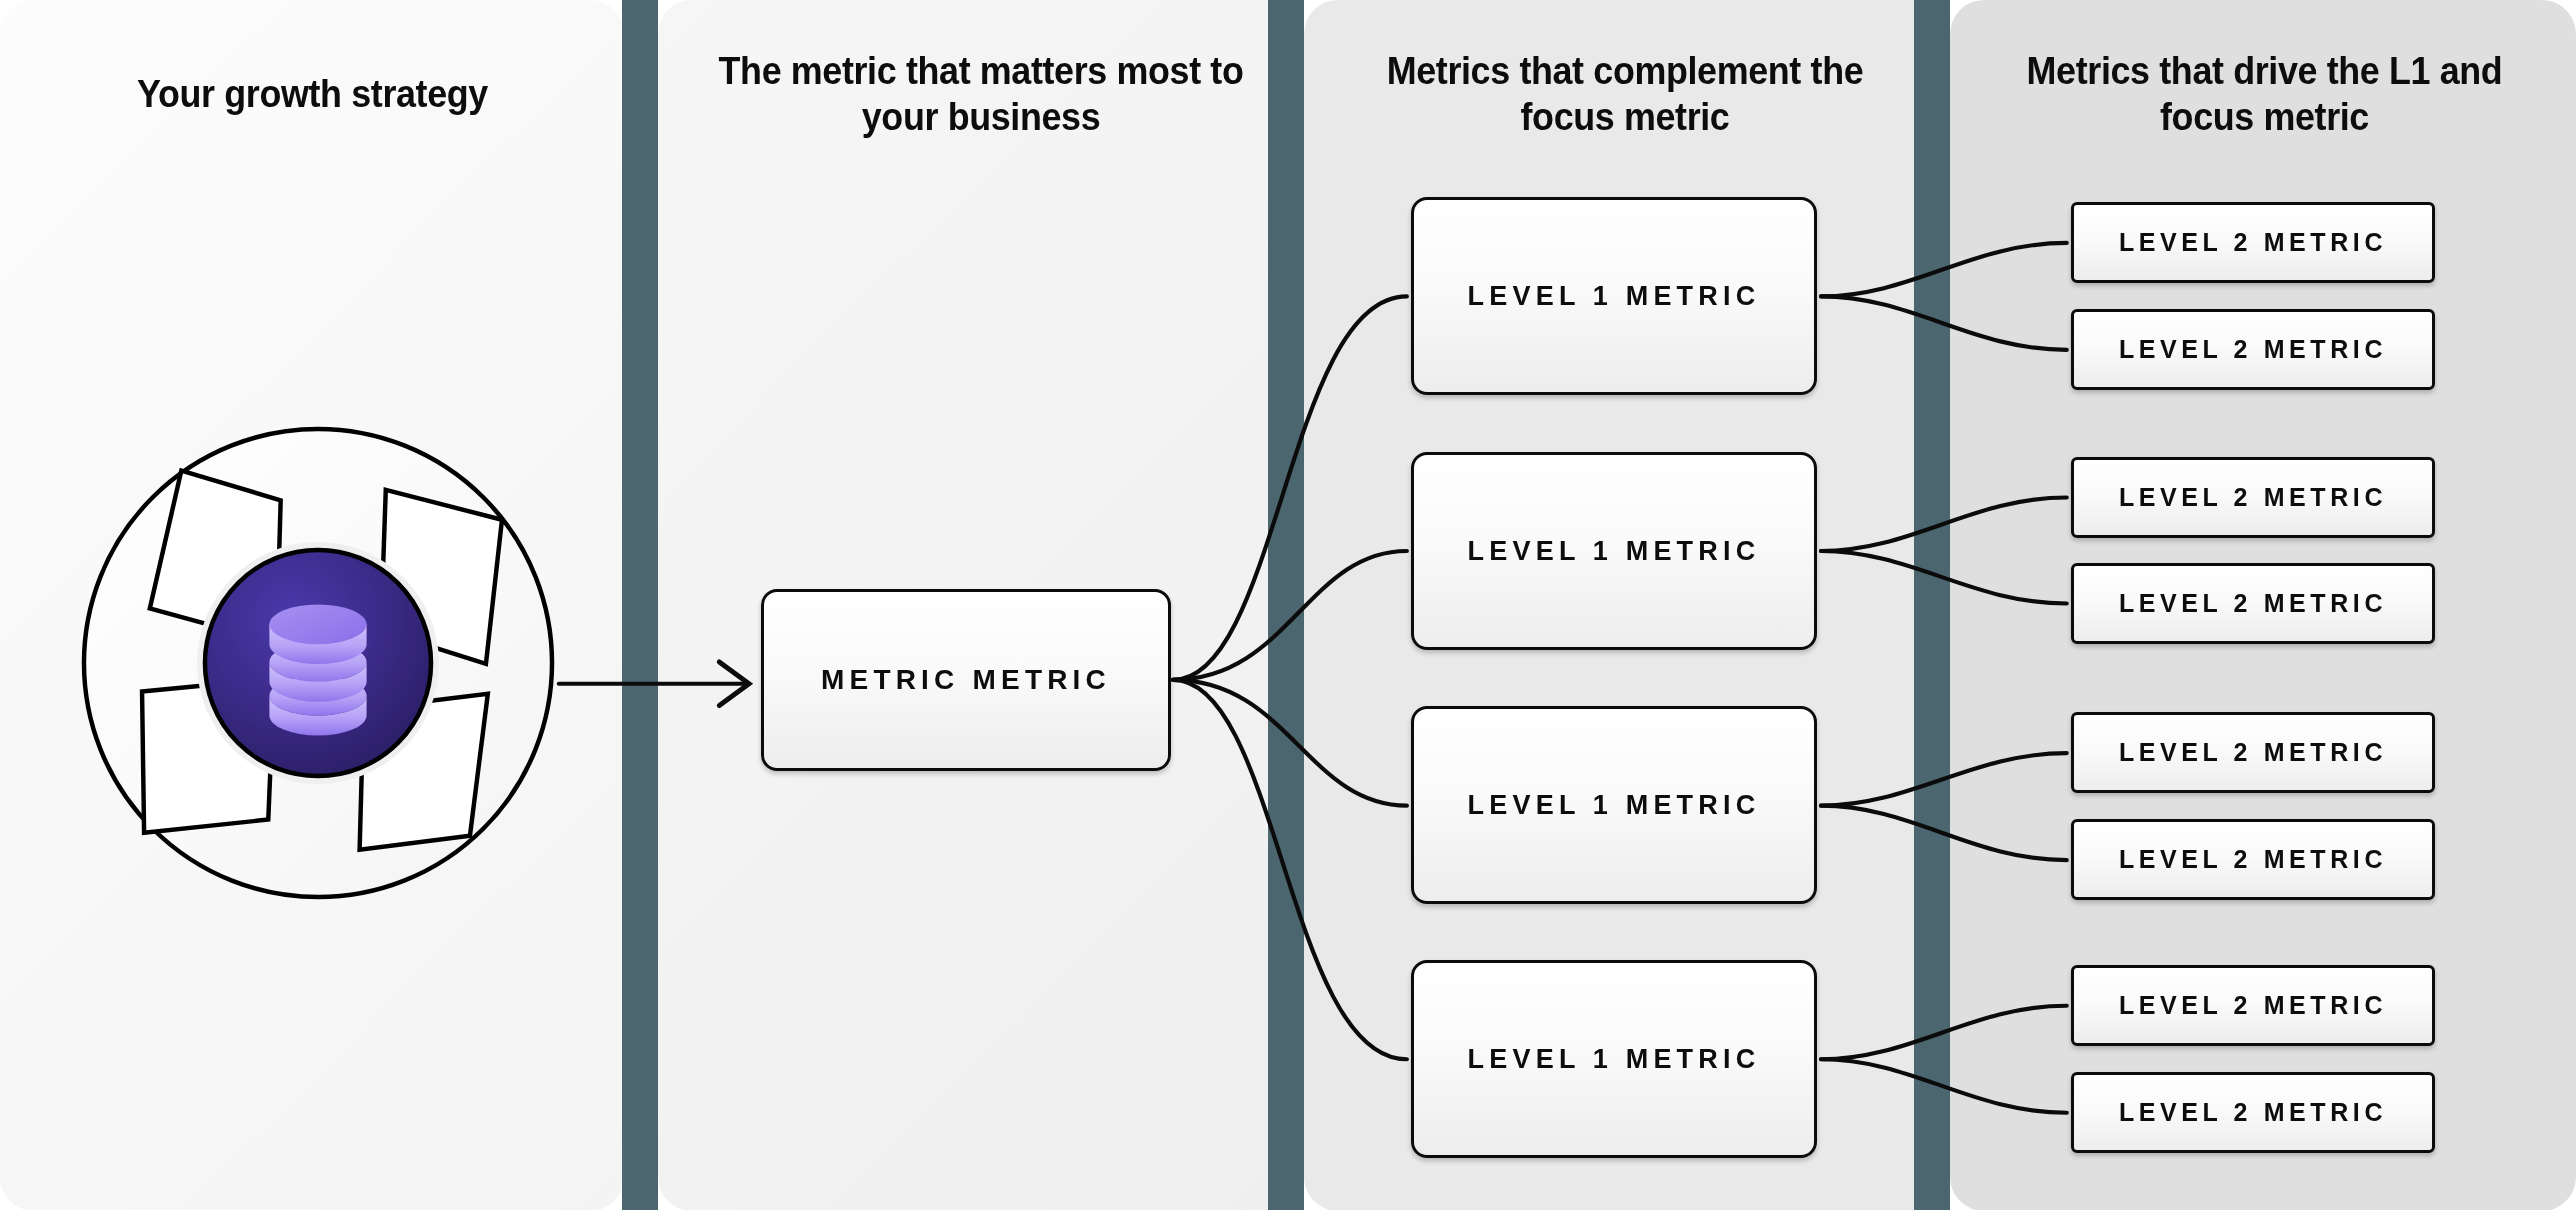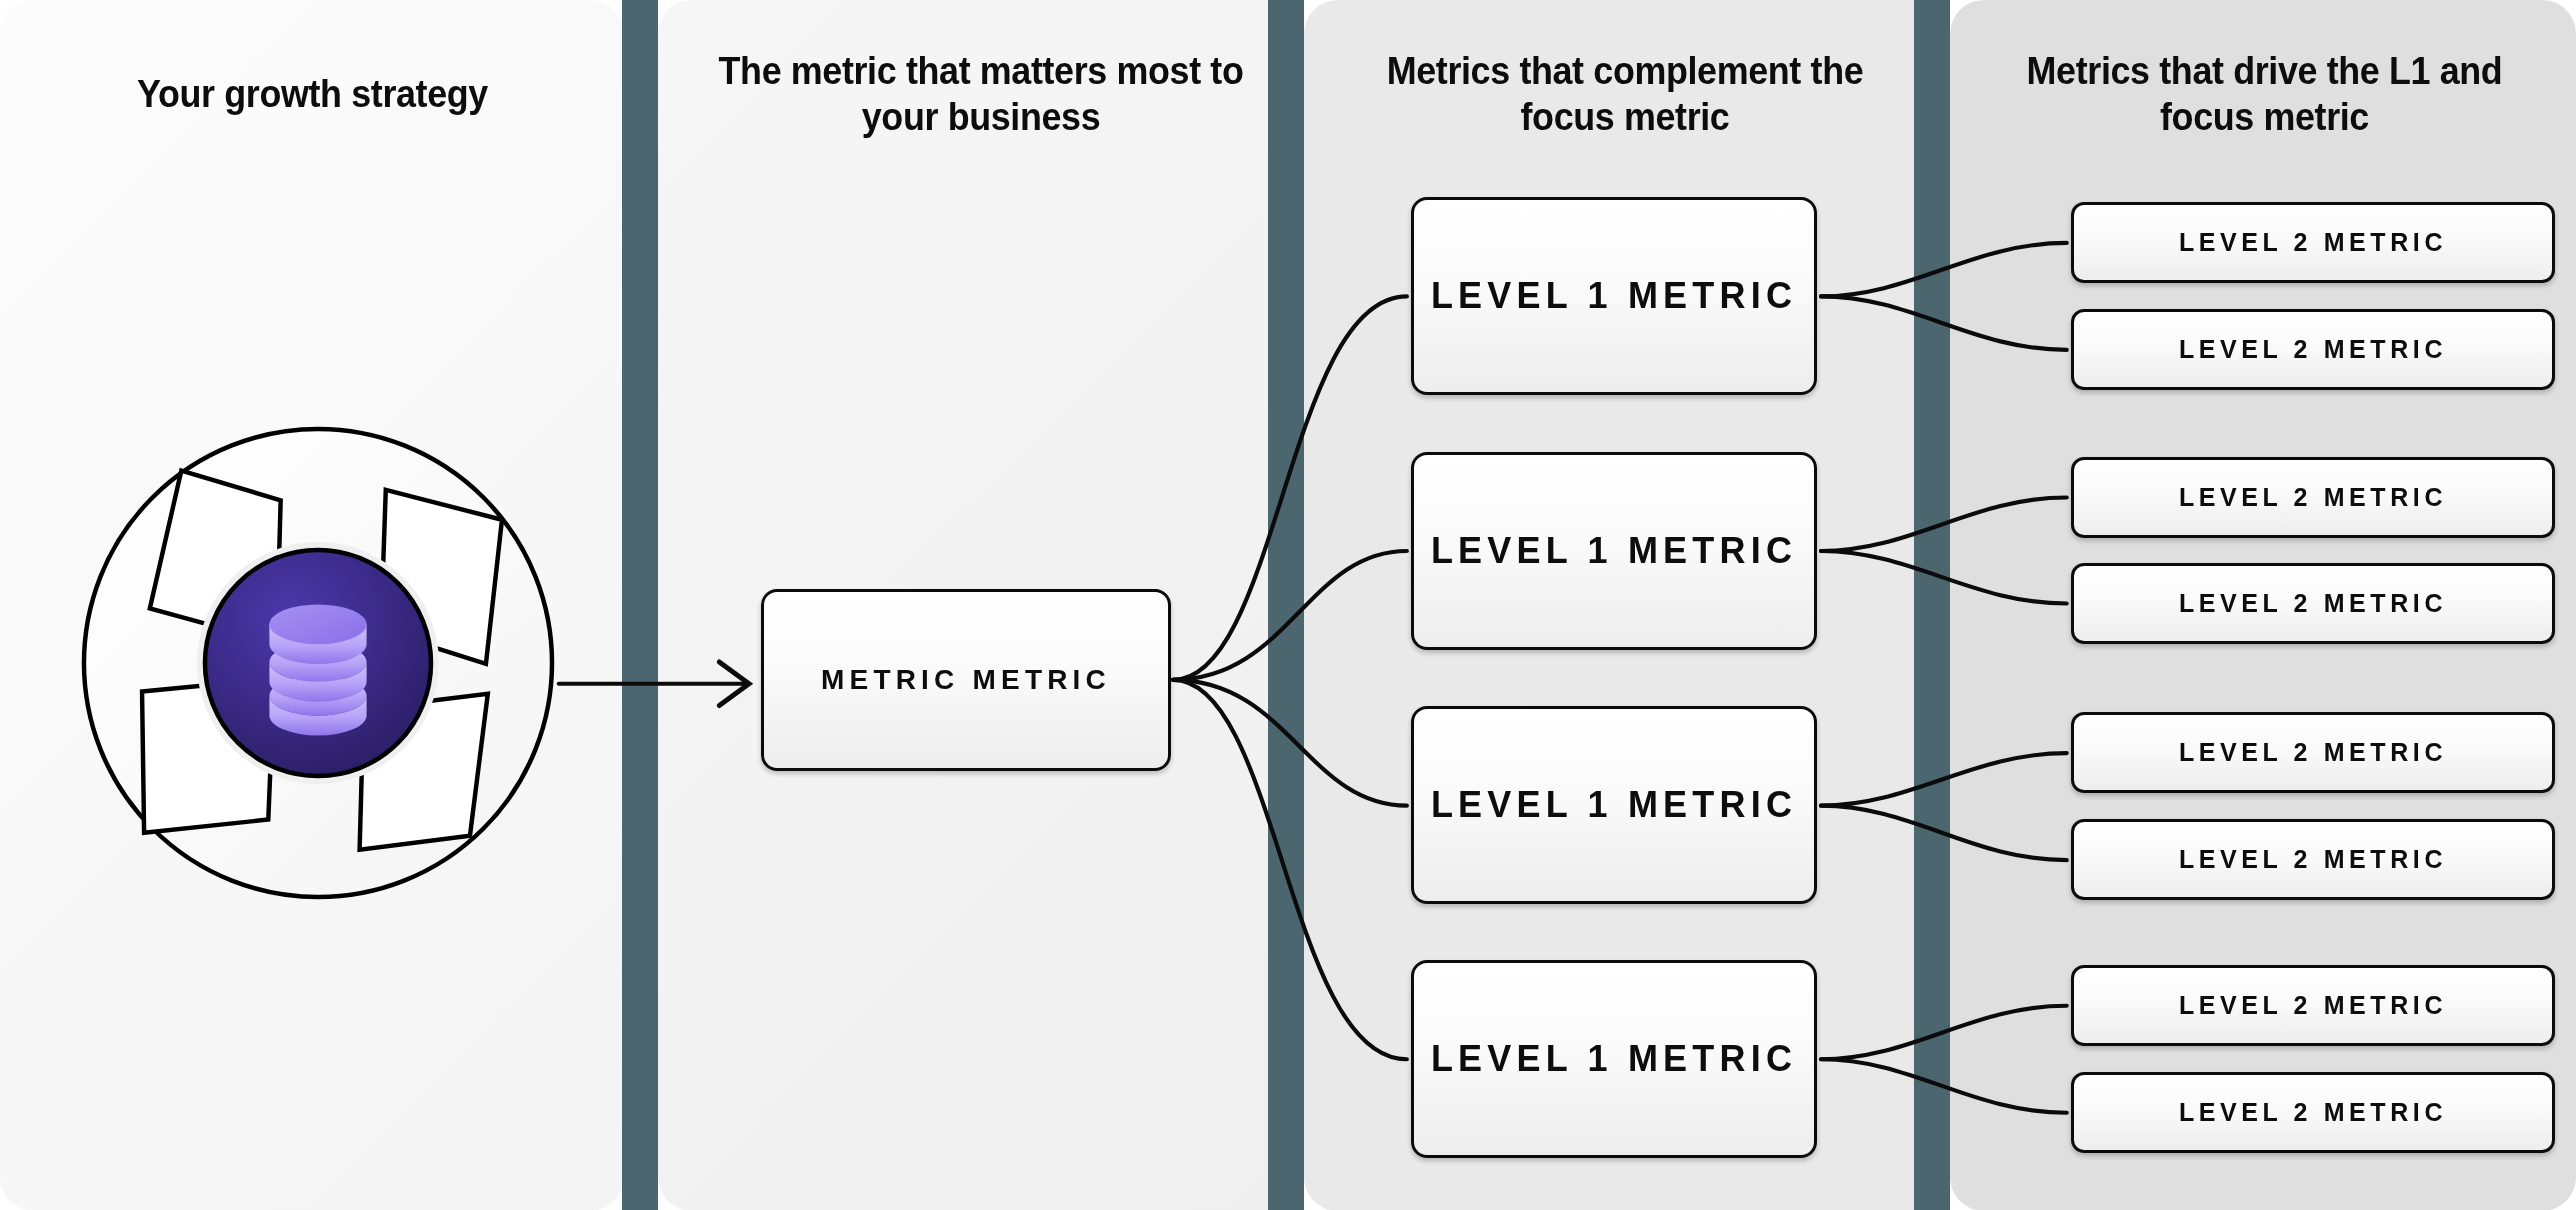--- a/index.html
+++ b/index.html
@@ -59,27 +59,27 @@
   .mbox span {
     font-weight:700;
     color:#0d0d0d;
     letter-spacing:5.2px;
     white-space:nowrap;
   }
   .box-focus   { left:761px;  top:589px;  width:410px; height:182px; }
   .box-focus span { font-size:28px; }
 
   .box-l1 { left:1411px; width:406px; height:198px; }
-  .box-l1 span { font-size:36px; }
+  .box-l1 span { font-size:27px; }
   .l1-0 { top:197px; }
   .l1_1 { top:452px; }
   .l1-2 { top:706px; }
   .l1-3 { top:960px; }
 
-  .box-l2 { left:2071px; width:484px; height:81px; border-radius:13px; border-width:3.2px; }
+  .box-l2 { left:2071px; width:364px; height:81px; border-radius:6px; border-width:3.2px; }
   .box-l2 span { font-size:25px; letter-spacing:4.6px; }
 
   
   .circle-graphic { position:absolute; left:81px; top:426px; width:474px; height:474px; }
 
   
   svg.links { position:absolute; left:0; top:0; width:2576px; height:1211px; pointer-events:none; }
 </style>
 </head>
 <body>

